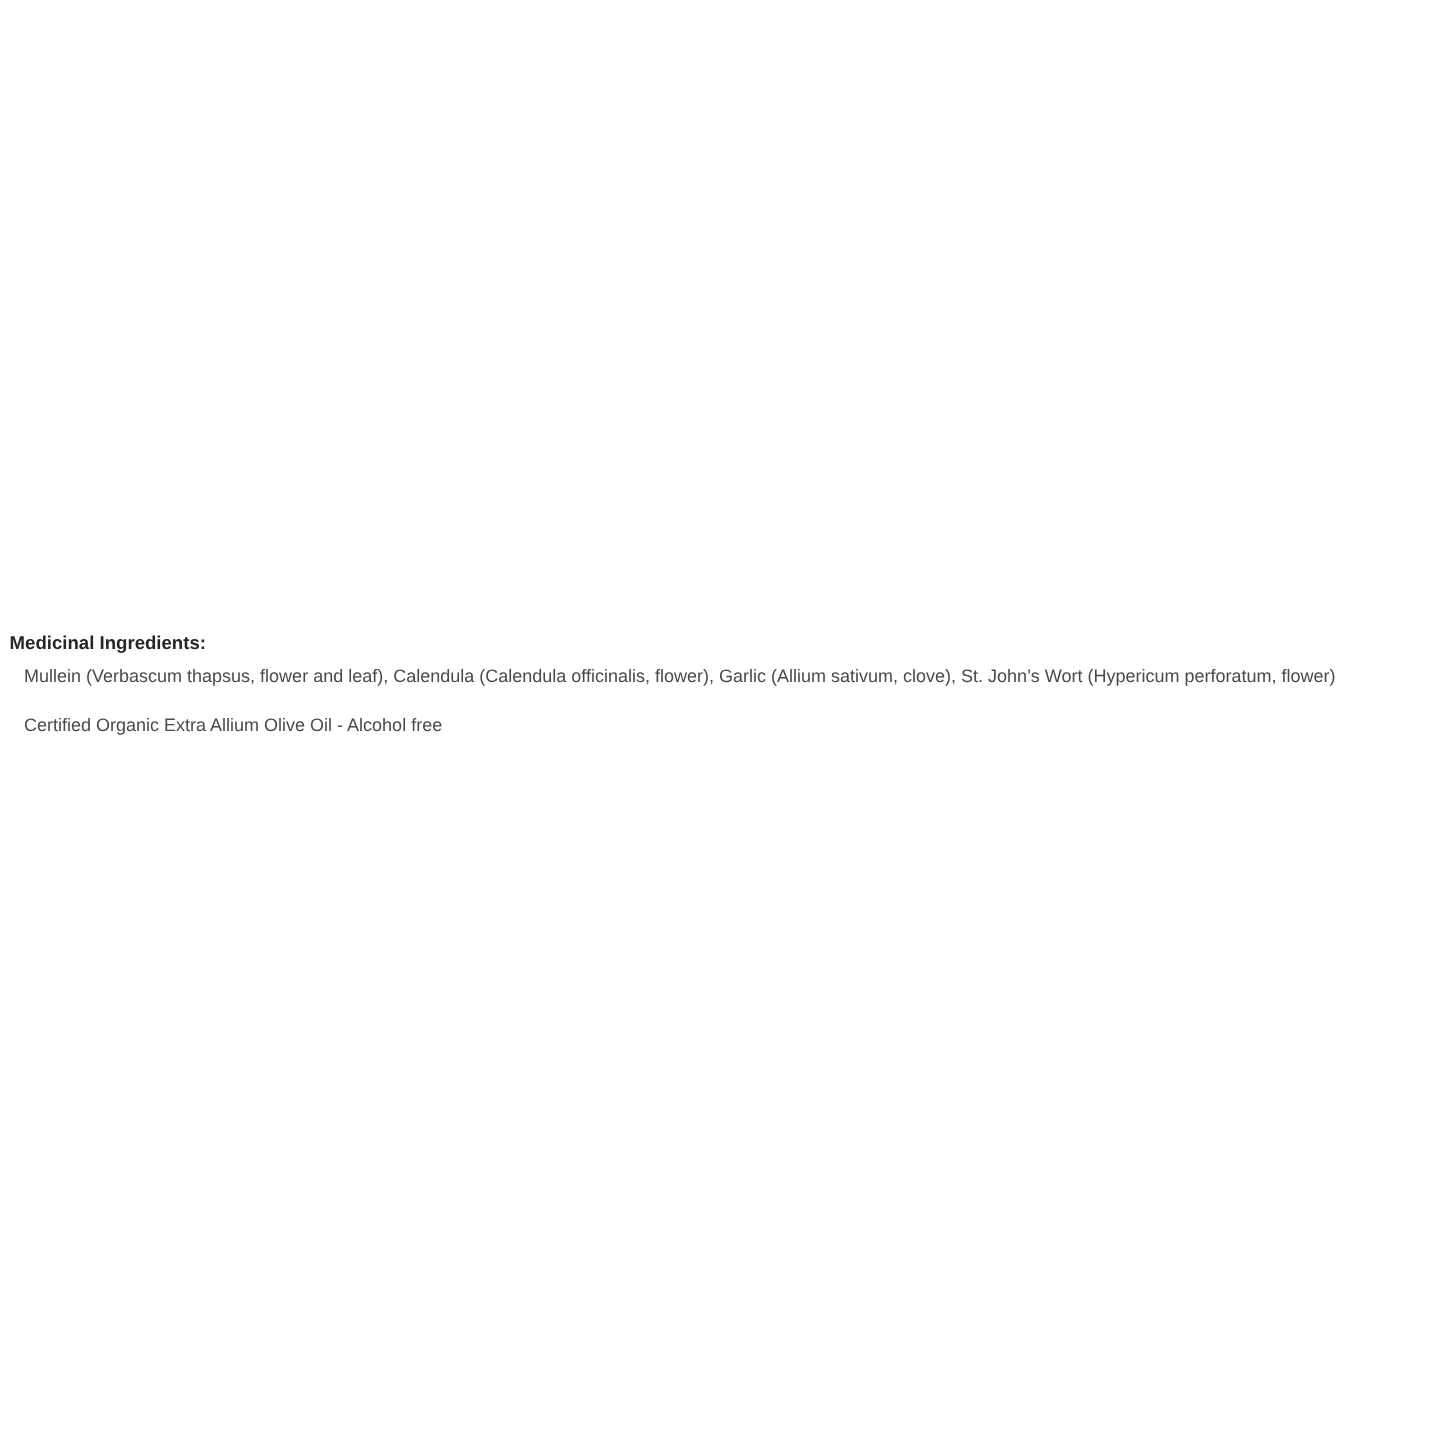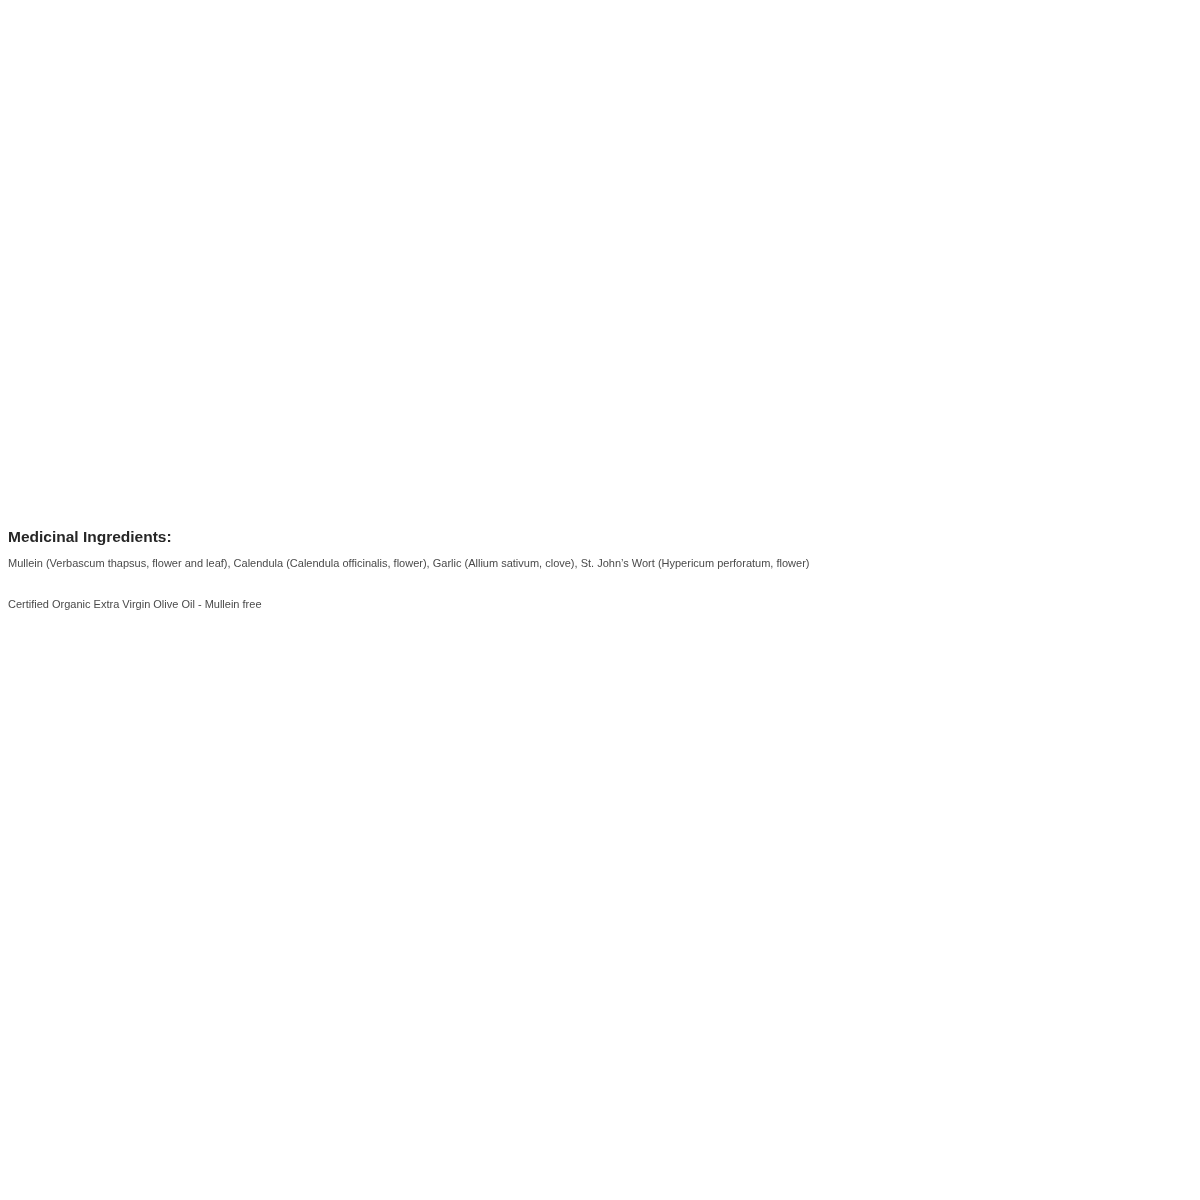--- a/index.html
+++ b/index.html
@@ -17,34 +17,34 @@
     font-family: "Liberation Sans", sans-serif;
   }
   .section-heading {
     margin: 0;
     font-size: 15.5px;
     font-weight: 700;
     line-height: 27px;
     color: #262626;
   }
   .section-body {
-    margin: 0 0 14px 0;
-    font-size: 11px;
+    margin: 0 0 14px 12px;
+    font-size: 15px;
     font-weight: 400;
     line-height: 27px;
     color: #4a4a4a;
   }
 </style>
 </head>
 <body>
 
 <div class="content">
 
   <section>
     <h3 class="section-heading">Medicinal Ingredients:</h3>
     <p class="section-body">Mullein (Verbascum thapsus, flower and leaf), Calendula (Calendula officinalis, flower), Garlic (Allium sativum, clove), St. John’s Wort (Hypericum perforatum, flower)</p>
   </section>
 
   <section>
-    <p class="section-body">Certified Organic Extra Virgin Olive Oil - Mullein free</p>
+    <p class="section-body">Certified Organic Extra Allium Olive Oil - Alcohol free</p>
   </section>
 
 </div>
 
 </body></html>

